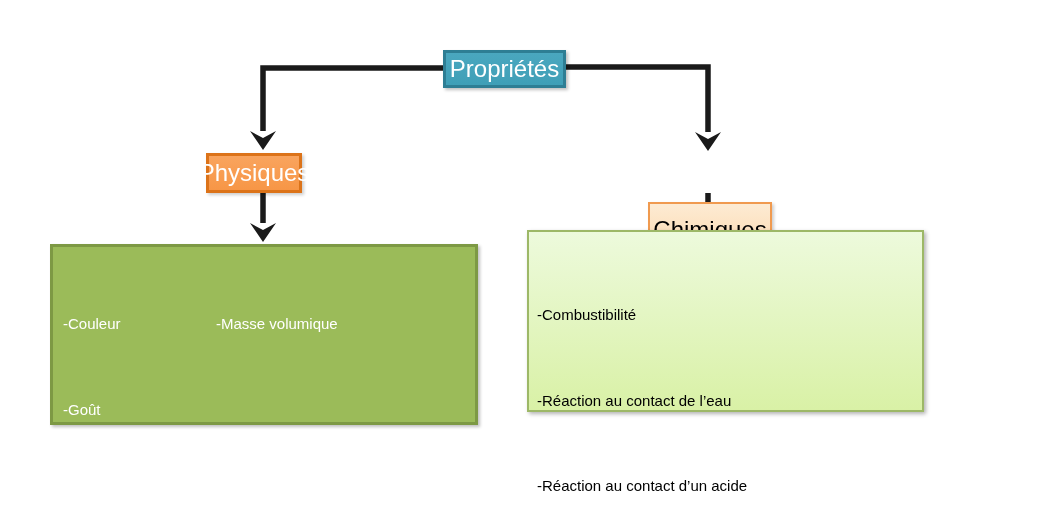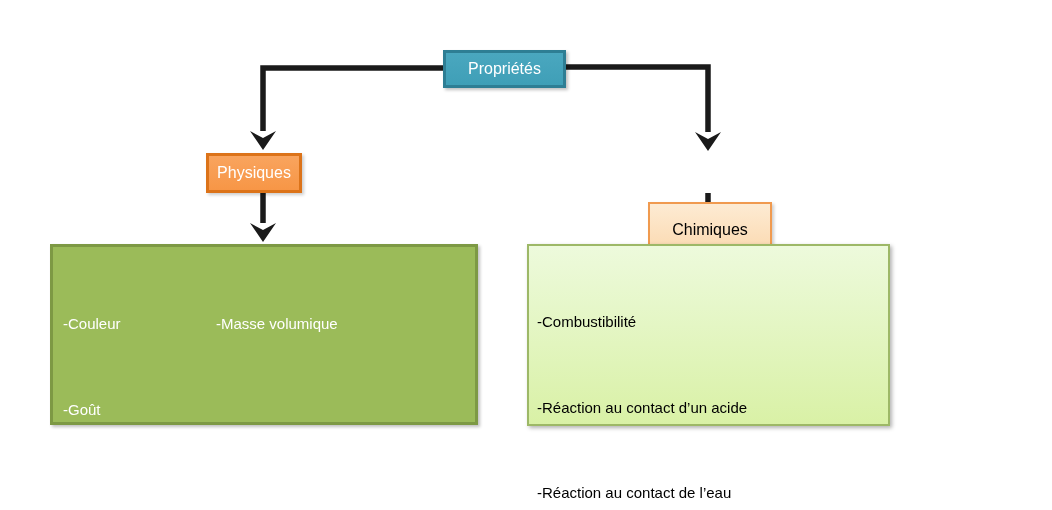--- a/index.html
+++ b/index.html
@@ -30,21 +30,21 @@
   .arrowhead {
     fill: var(--connector, #1a1a1a);
     stroke: none;
   }
   .box {
     position: absolute;
     box-sizing: border-box;
     display: flex;
     align-items: center;
     justify-content: center;
-    font-size: 16px;
+    font-size: 24px;
   }
   .root-box {
     left: 443px; top: 50px;
     width: 123px; height: 38px;
     background: linear-gradient(to bottom, #4aa7bf, var(--root-fill, #3f9fb7));
     border: 3px solid var(--root-border, #2e7e94);
     color: var(--text-light, #ffffff);
     box-shadow: 2px 2px 3px rgba(0,0,0,0.25);
   }
   .physical-box {
@@ -77,26 +77,26 @@
     background: var(--physical-list-fill, #9bbb59);
     border: 3px solid var(--physical-list-border, #7d9944);
     color: var(--text-light, #ffffff);
     display: flex;
     padding: 6px 0 0 10px;
     box-shadow: 2px 2px 3px rgba(0,0,0,0.25);
   }
   .physical-list .col1 { flex: 0 0 153px; }
   .physical-list .col2 { flex: 1 1 auto; }
   .chemical-list {
-    left: 527px; top: 244px;
-    width: 363px; height: 182px;
+    left: 527px; top: 230px;
+    width: 397px; height: 182px;
     background: linear-gradient(to bottom, var(--chemical-list-fill-top, #edfadc), var(--chemical-list-fill-bottom, #d9f1a6));
     border: 2px solid var(--chemical-list-border, #9db867);
     color: var(--text-dark, #000000);
-    padding: 5px 0 0 8px;
+    padding: 12px 0 0 8px;
     box-shadow: 2px 2px 4px rgba(0,0,0,0.3);
   }
   .list-line { display: block; }
 </style>
 </head>
 <body>
 
 <div class="canvas">
 
   <svg class="connectors" viewBox="0 0 1052 510" xmlns="http://www.w3.org/2000/svg">
@@ -137,20 +137,20 @@
     <div class="col2">
       <span class="list-line">-Masse volumique</span>
       
       
       
     </div>
   </div>
 
   <div class="list-box chemical-list">
     <span class="list-line">-Combustibilité</span>
+    <span class="list-line">-Réaction au contact de l’eau</span>
     <span class="list-line">-Réaction au contact d’un acide</span>
-    <span class="list-line">-Réaction au contact de l’eau</span>
     
     
     
   </div>
 
 </div>
 
 </body></html>

